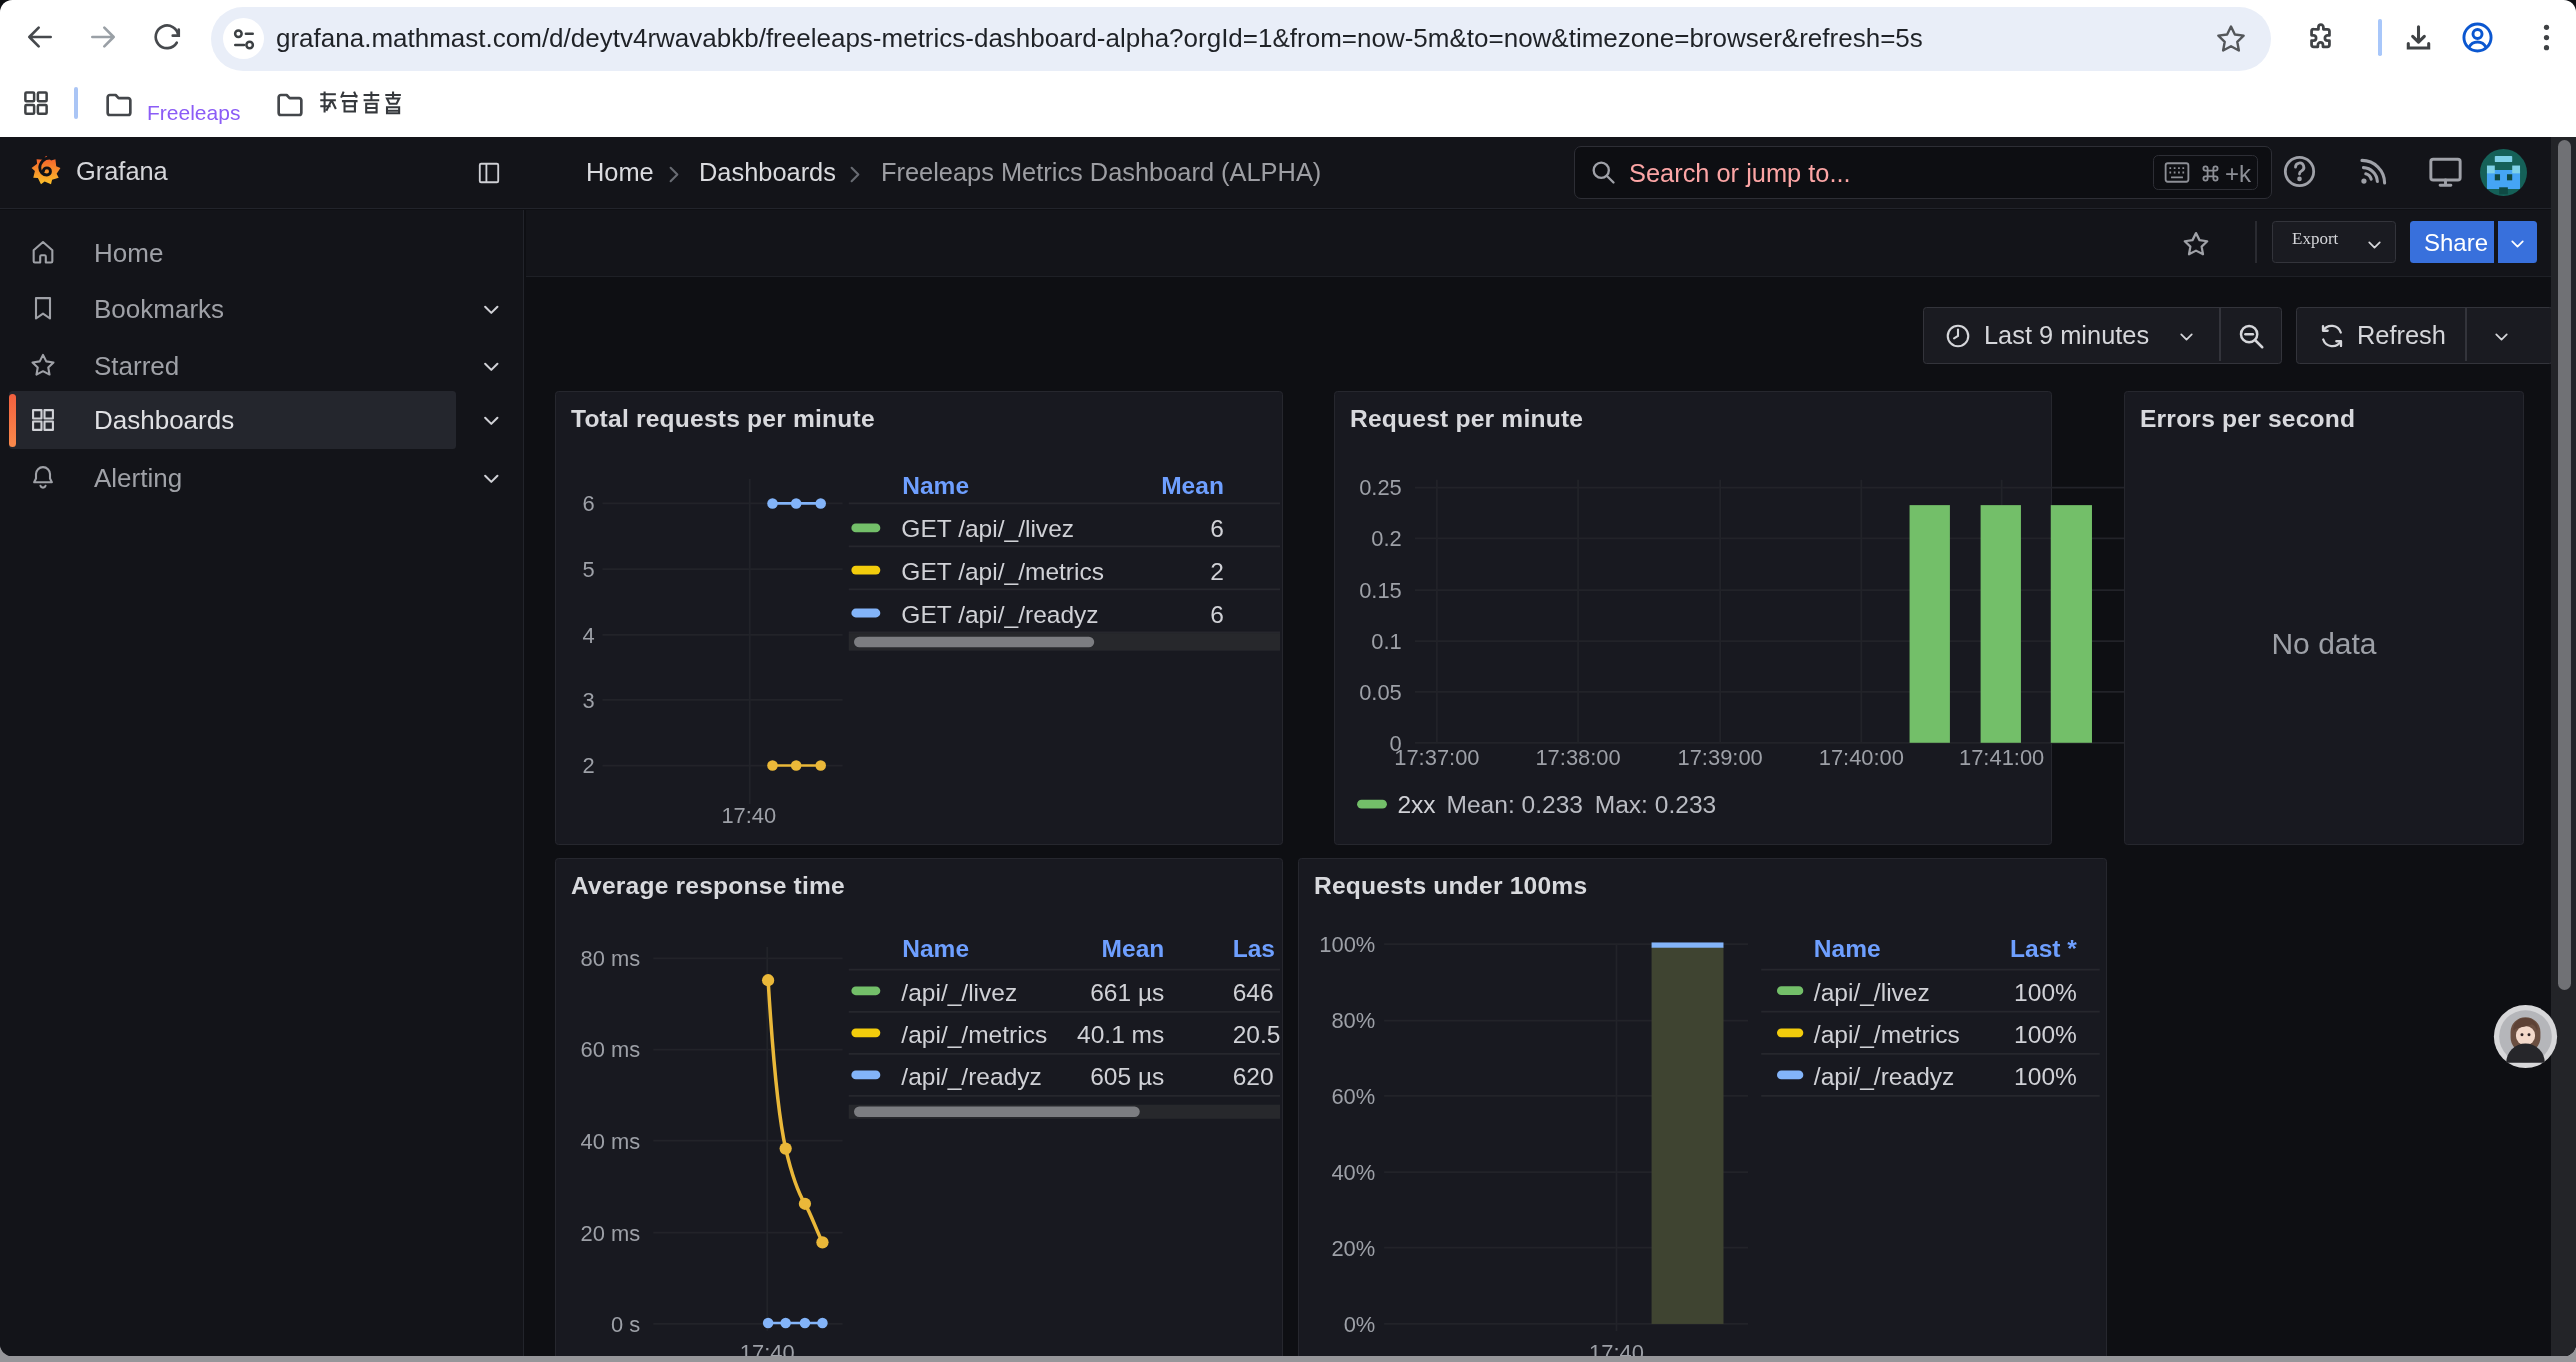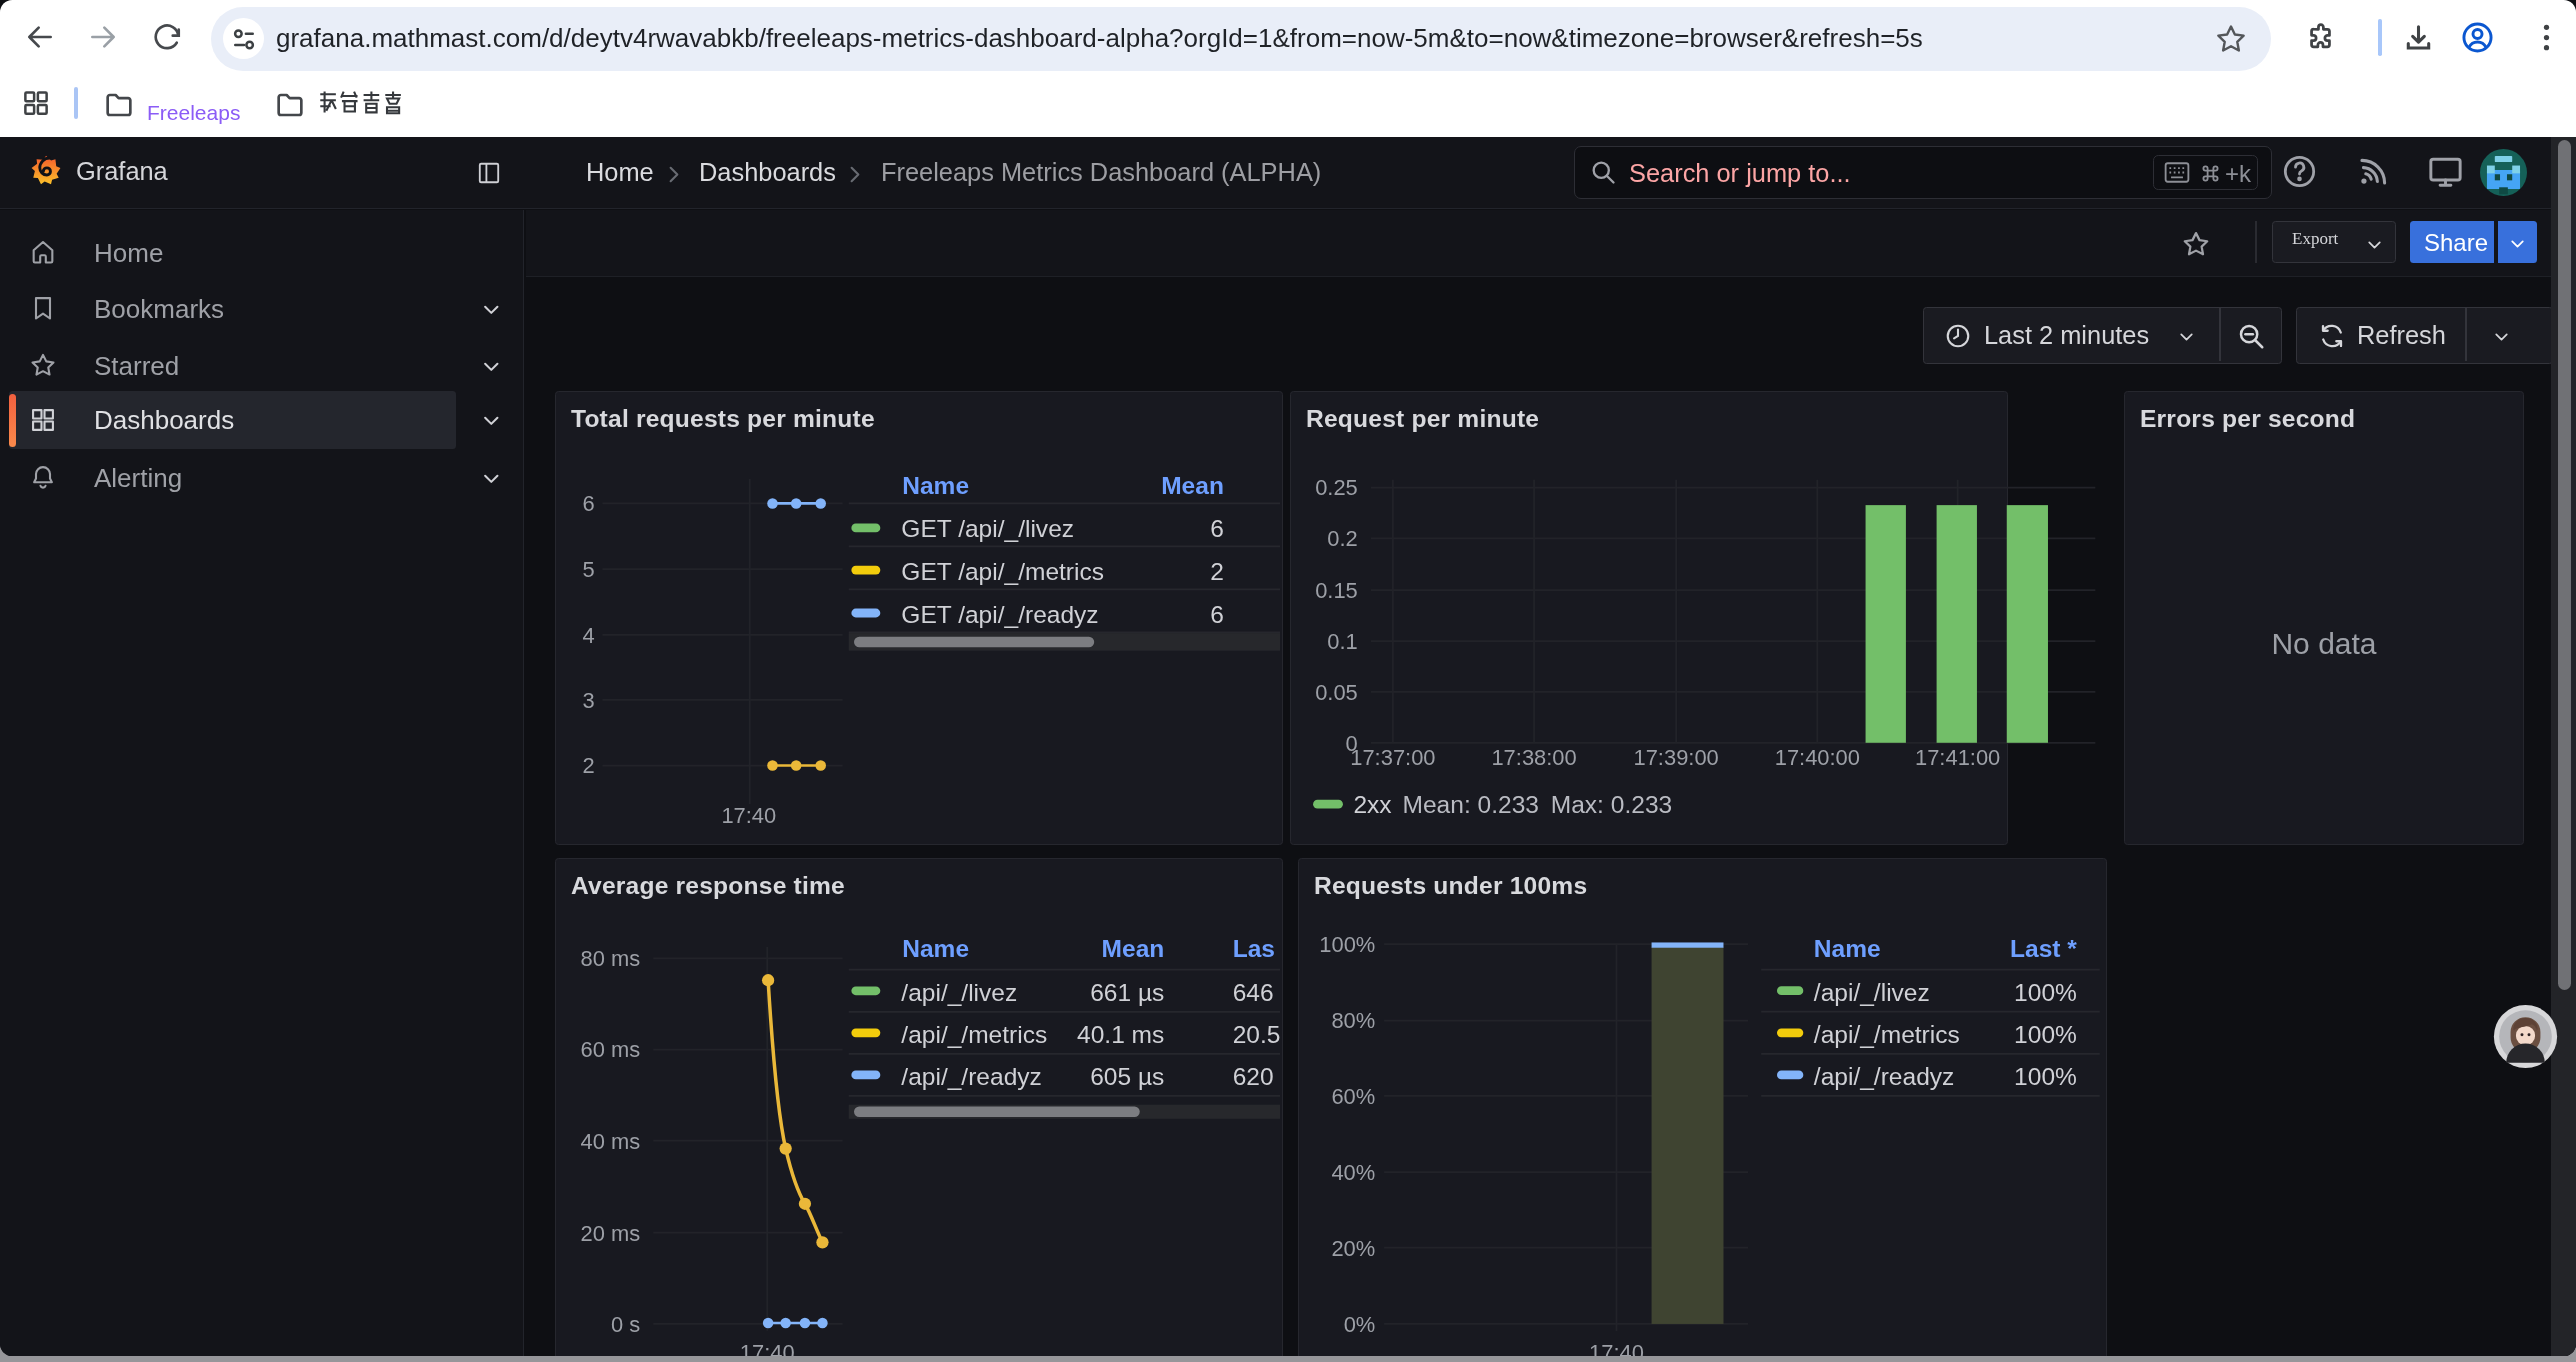--- a/index.html
+++ b/index.html
@@ -237,21 +237,21 @@
         </svg>
     </div>
   </div>
   <div id="content">
 
     <div class="btn" style="left:1397px;top:28px;width:359px;height:57px;">
       <svg class="cicon" style="left:20px;top:14px" width="28" height="28" viewBox="0 0 24 24" fill="none" stroke="#d5d6da" stroke-width="1.8" stroke-linecap="round">
           <circle cx="12" cy="12" r="8.8"></circle>
           <path d="M12 6.5V12l-3.4 2"></path>
         </svg>
-      <span style="position:absolute;left:60px;top:13px;font-size:25.4px;">Last 2 minutes</span>
+      <span style="position:absolute;left:60px;top:13px;font-size:25.4px;">Last 9 minutes</span>
       <svg class="cicon" style="left:252px;top:18.4px" width="21" height="21" viewBox="0 0 24 24" fill="none" stroke="#d5d6da" stroke-width="2" stroke-linecap="round" stroke-linejoin="round">
           <path d="M6 9.5l6 6 6-6"></path>
         </svg>
       <div style="position:absolute;left:295px;top:0;width:1.8px;height:53px;background:#33343b;"></div>
       <svg class="cicon" style="left:312px;top:13px" width="30" height="30" viewBox="0 0 24 24" fill="none" stroke="#d5d6da" stroke-width="2" stroke-linecap="round">
           <circle cx="10.5" cy="10.5" r="6.5"></circle>
           <path d="M15.6 15.6L21 21"></path>
           <path d="M7.5 10.5h6"></path>
         </svg>
     </div>
@@ -316,21 +316,21 @@
           <text x="394" y="214">GET /api/_/metrics</text>
             <text x="762" y="214" text-anchor="end">2</text>
           <text x="394" y="263">GET /api/_/readyz</text>
             <text x="762" y="263" text-anchor="end">6</text>
         </g>
         <rect x="334" y="275" width="492" height="20" fill="#27282c"></rect>
         <rect x="340" y="279" width="274" height="12" rx="6" fill="#7c7d81"></rect>
       </svg>
     </div>
 
-    <div class="panel" style="left:764px;top:112px;width:718px;height:454px;">
+    <div class="panel" style="left:808px;top:112px;width:718px;height:454px;">
       <div class="ptitle">Request per minute</div>
       <svg class="abs" style="left:0;top:0;font-family:'Liberation Sans',sans-serif" width="808" height="449" viewBox="0 0 921 512">
         <g fill="#9da0a7" font-size="25" text-anchor="end">
           <text x="76" y="118">0.25</text>
             <text x="76" y="176">0.2</text>
             <text x="76" y="235">0.15</text>
             <text x="76" y="293">0.1</text>
             <text x="76" y="351">0.05</text>
             <text x="76" y="409">0</text>
         </g>

